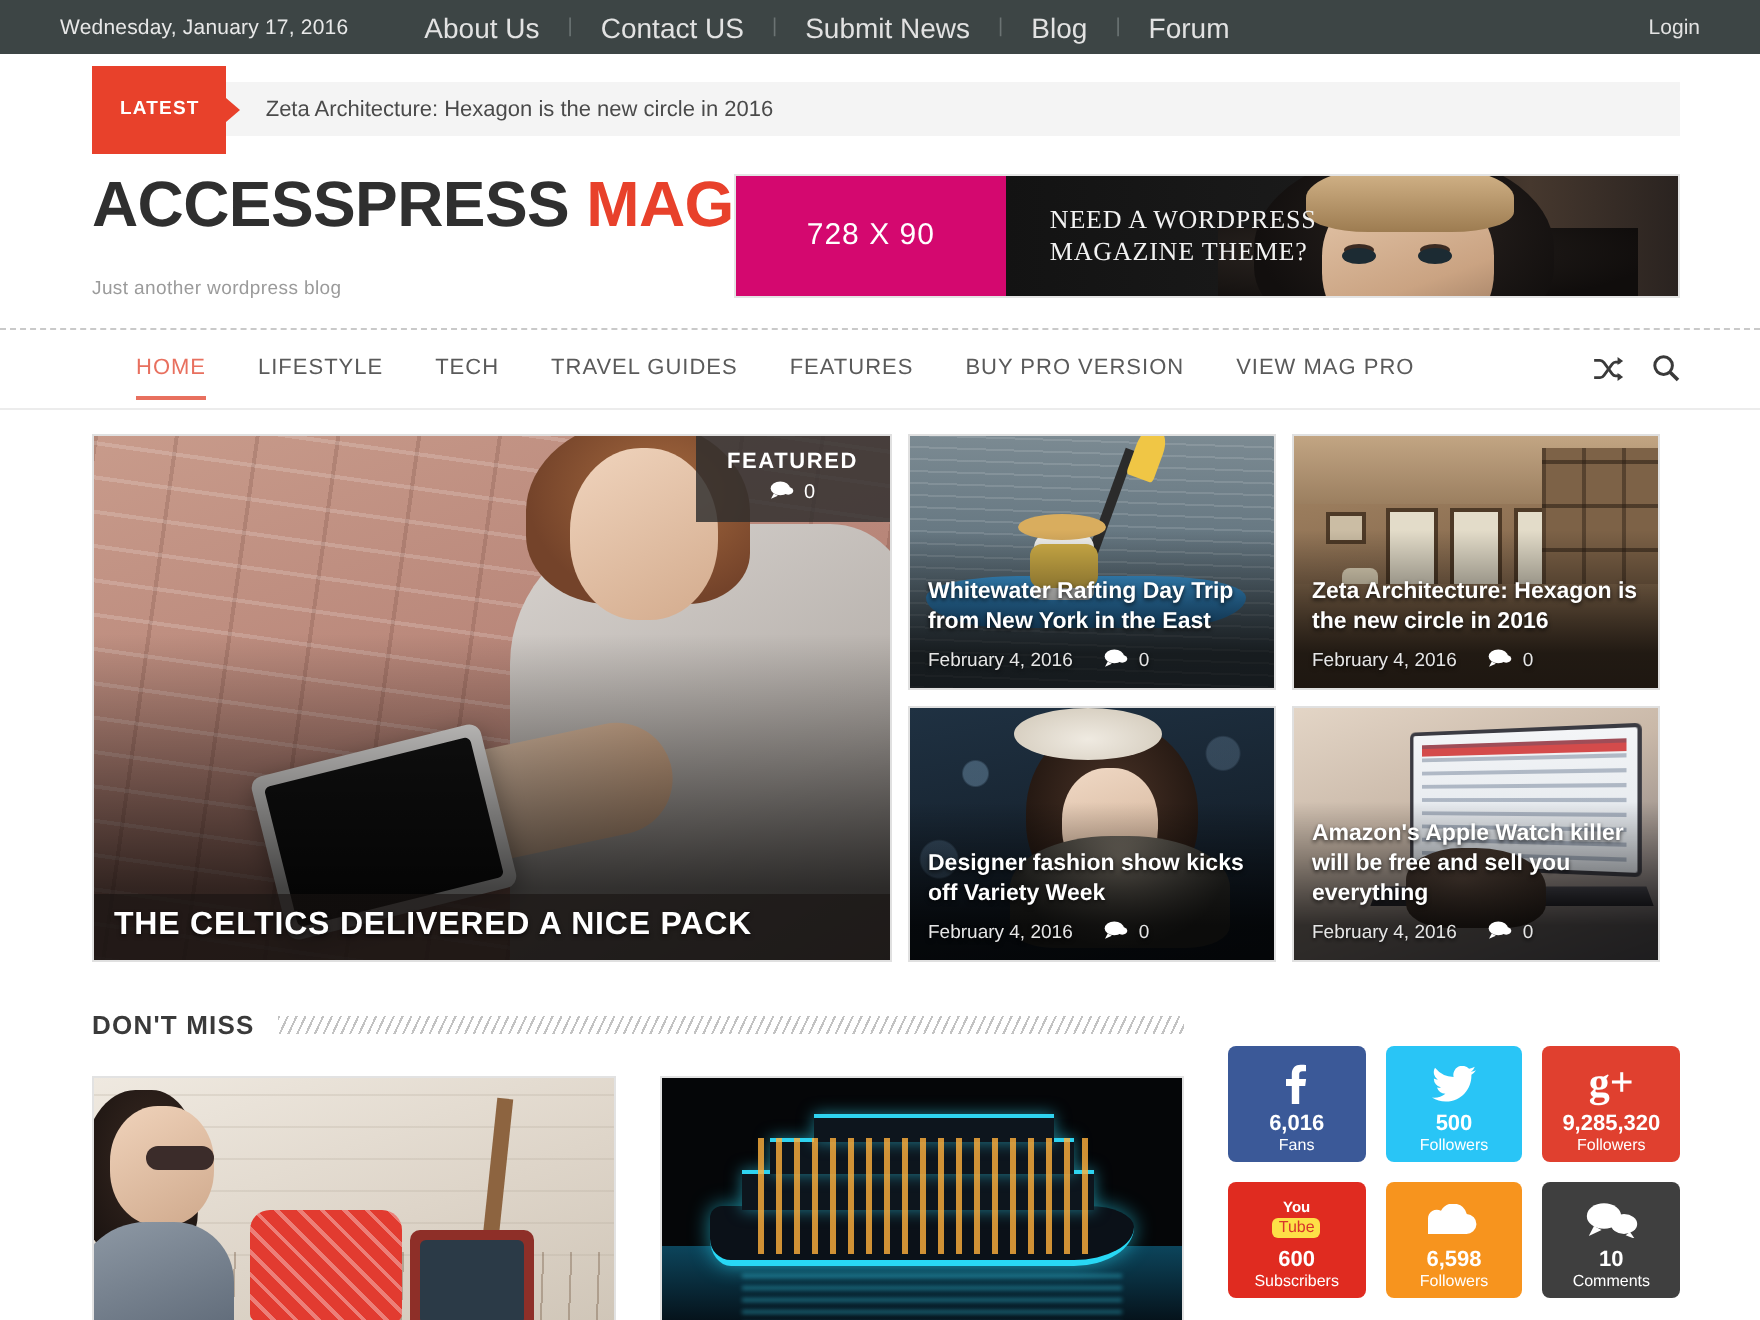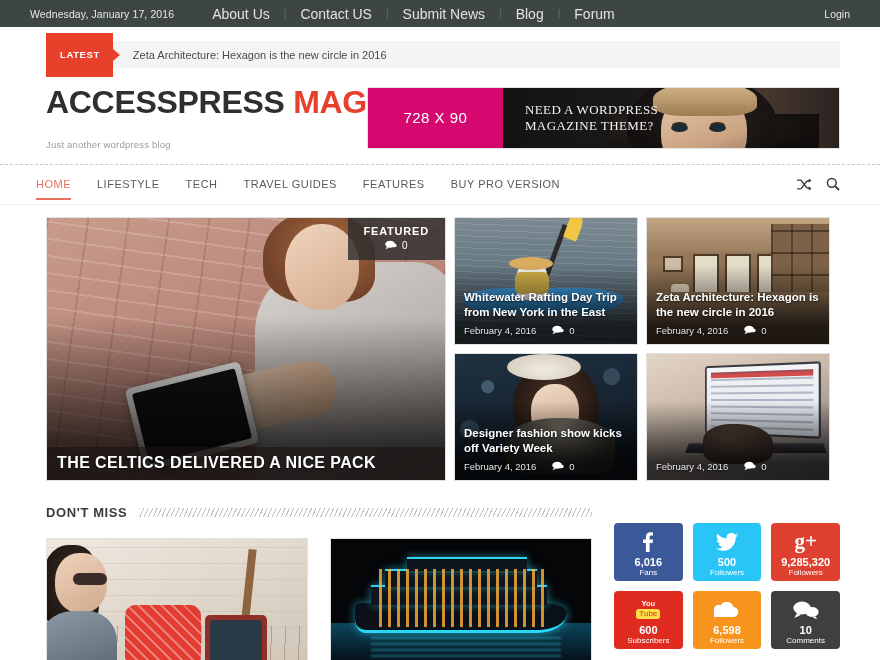--- a/index.html
+++ b/index.html
@@ -152,21 +152,21 @@
   }
 
   
   .navwrap {
     border-top: 1px dashed #c9c9c9;
     border-bottom: 1px solid #ececec;
     background: #fff;
   }
   .nav {
     display: flex; 
-    padding: 0 40px 0 36px;
+    padding: 0 40px 0 68px;
     height: 39px;
   }
   .nav-item {
     font-size: 11px;
     letter-spacing: .5px;
     color: #5a5a5a;
     text-decoration: none;
     margin-right: 26px;
     position: relative;
     height: 39px;
@@ -599,20 +599,21 @@
 </div>
 
 <div class="navwrap">
   <div class="nav">
     <a href="#" class="nav-item active">HOME</a>
     <a href="#" class="nav-item">LIFESTYLE</a>
     <a href="#" class="nav-item">TECH</a>
     <a href="#" class="nav-item">TRAVEL GUIDES</a>
     <a href="#" class="nav-item">FEATURES</a>
     <a href="#" class="nav-item">BUY PRO VERSION</a>
+    <a href="#" class="nav-item">VIEW MAG PRO</a>
     <div class="nav-icons">
       <span>
         <svg width="15" height="13" viewBox="0 0 16 14">
           <path d="M0 2.3h3.2c.9 0 1.5.5 2.1 1.3l4.4 6c.5.7 1 1.1 1.8 1.1h2.6" stroke="#3a3a3a" stroke-width="1.5" fill="none"></path>
           <path d="M0 11.7h3.2c.9 0 1.5-.5 2.1-1.3l4.4-6c.5-.7 1-1.1 1.8-1.1h2.6" stroke="#3a3a3a" stroke-width="1.5" fill="none"></path>
           <path d="M12.6 0.6l3 2.1-3 2.1z" fill="#3a3a3a"></path>
           <path d="M12.6 9.2l3 2.1-3 2.1z" fill="#3a3a3a"></path>
         </svg>
       </span>
       <span>
@@ -757,20 +758,21 @@
         <div class="ph ph-tech">
           <div class="screen">
               <div class="redbar"></div>
               <div class="lines"></div>
             </div>
           <div class="base"></div>
           <div class="hand"></div>
         </div>
         <div class="shade"></div>
         <div class="card-body">
+          <div class="sm-title">Amazon's Apple Watch killer will be free and sell you everything</div>
           <div class="sm-meta">
             <span>February 4, 2016</span>
             <span class="meta-comments">
               <span>
                 <svg width="12" height="10" viewBox="0 0 14 11">
                     <ellipse cx="6" cy="4.6" rx="5.6" ry="4" fill="#fff"></ellipse>
                     <path d="M2.2 7.6l-1.6 3 4-1.8z" fill="#fff"></path>
                     <ellipse cx="10.6" cy="6" rx="3" ry="2.2" fill="#fff"></ellipse>
                   </svg>
               </span>

